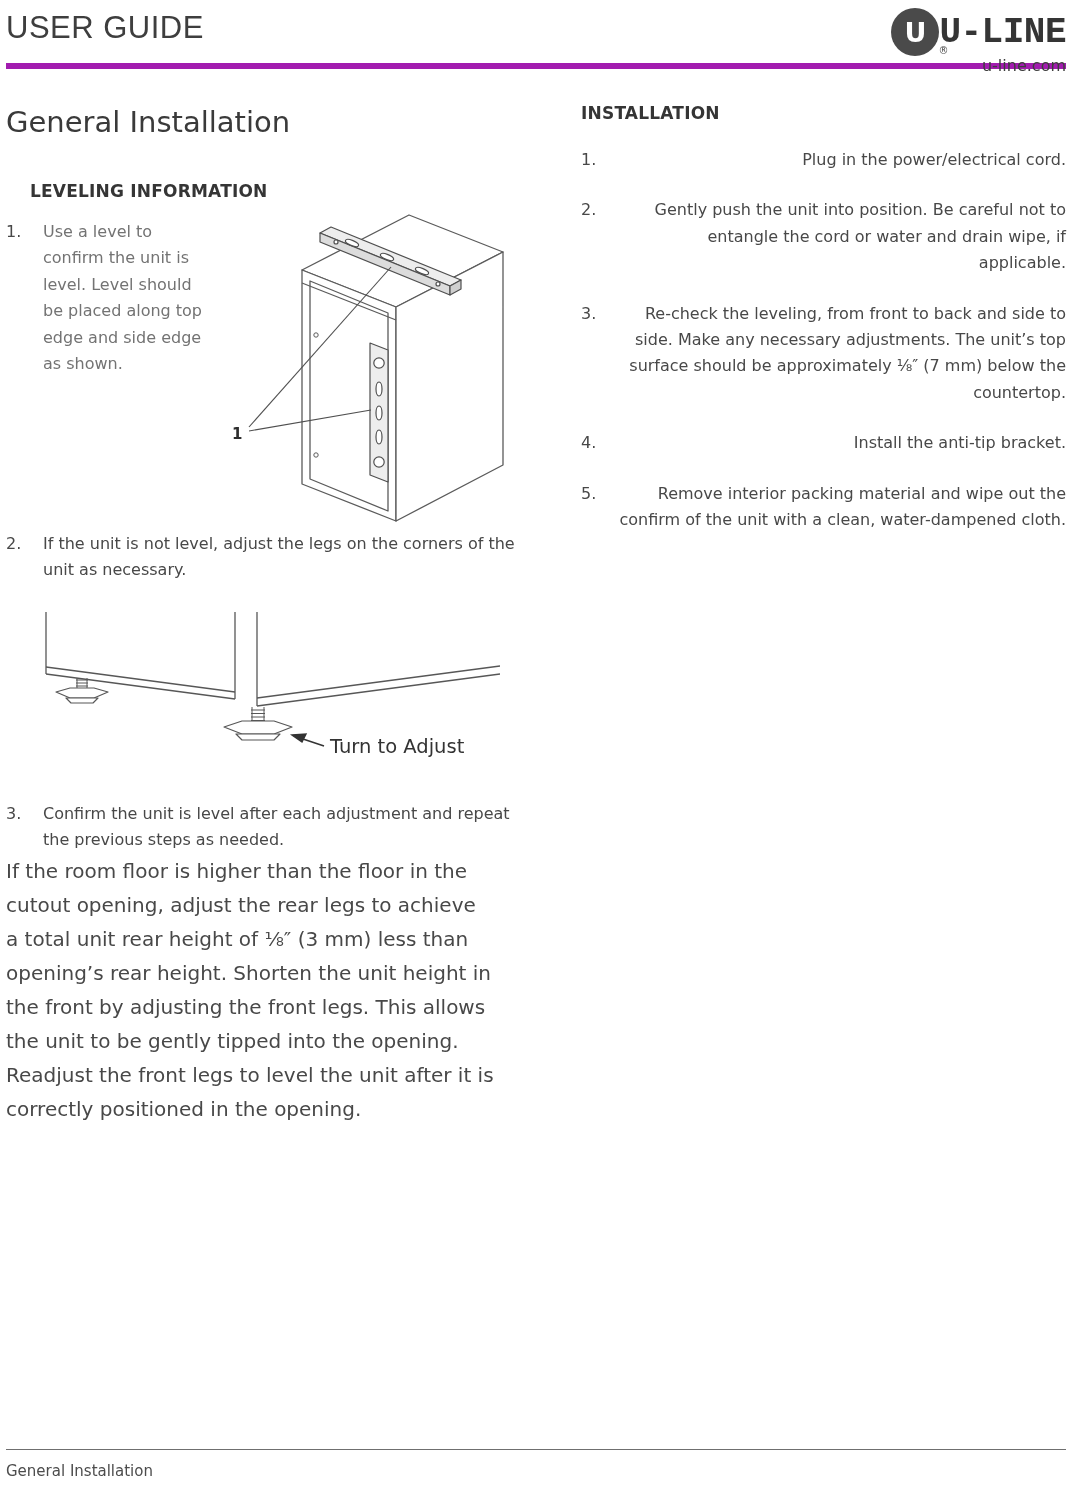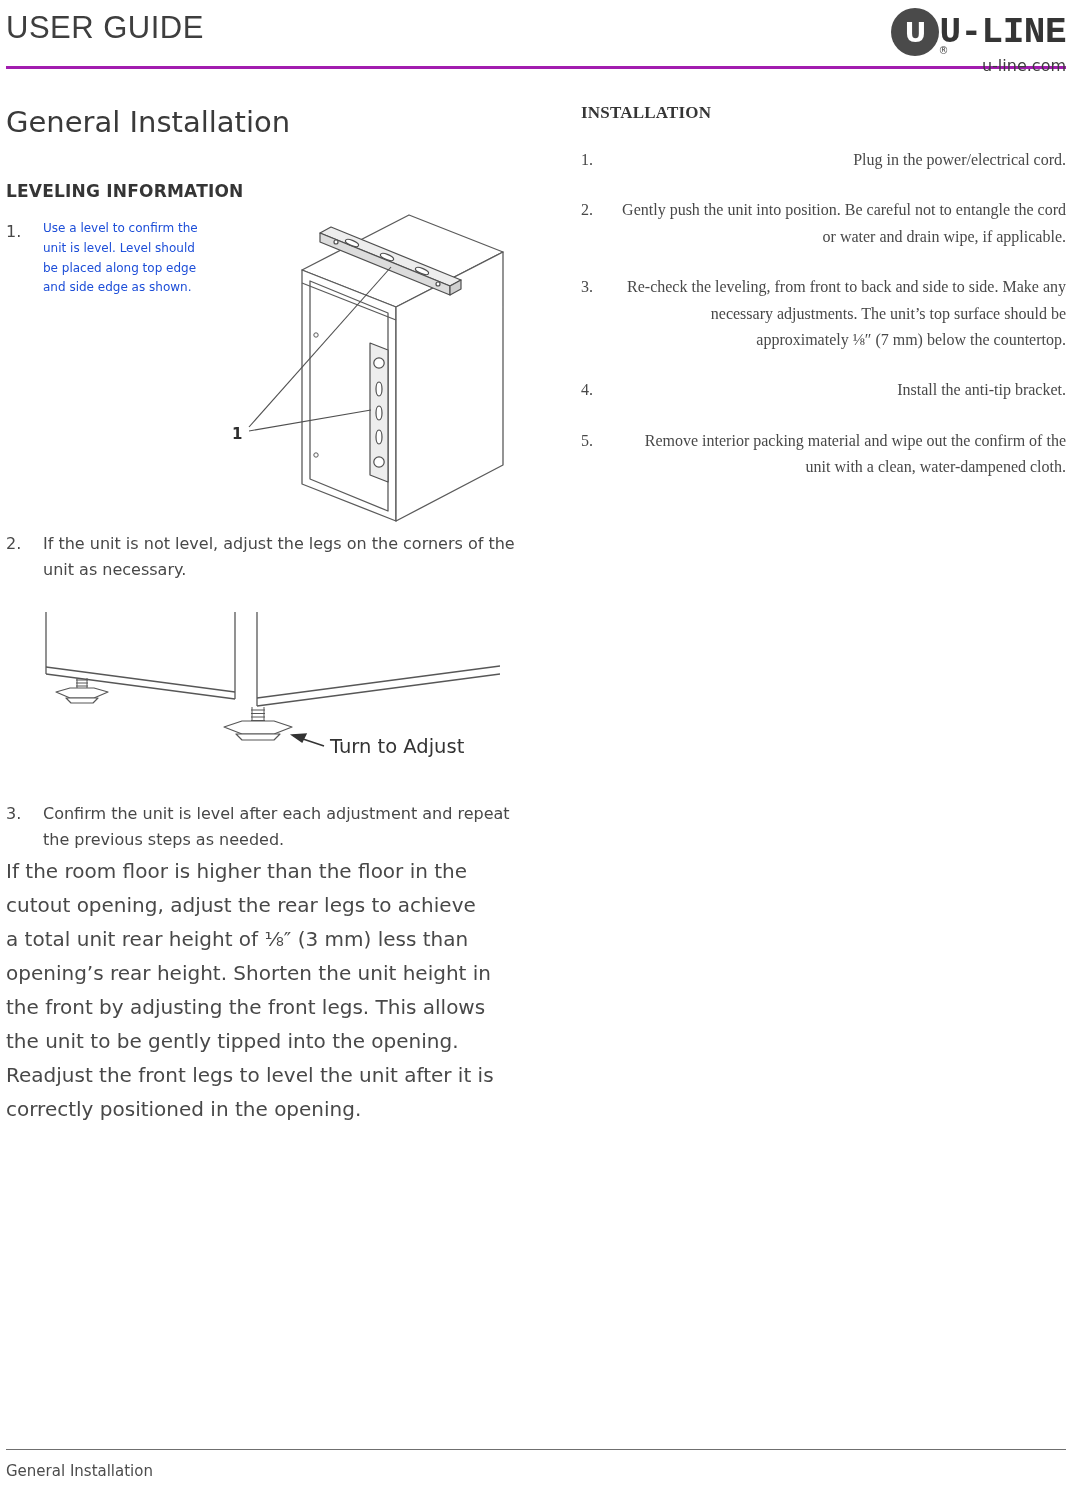--- a/index.html
+++ b/index.html
@@ -7,21 +7,21 @@
   body {
     width:1080px; height:1494px; position:relative; overflow:hidden;
     font-family:"DejaVu Sans","Liberation Sans",sans-serif;
     color:#454545;
   }
   .page { width:1080px; height:1494px; position:relative; padding:0 14px 0 6px; }
 
   
   .header {
     display:flex; justify-content:space-between; align-items:flex-start;
-    padding-top:8px; height:69px; border-bottom:3px solid #a21caf;
+    padding-top:8px; height:69px; border-bottom:6px solid #a21caf;
   }
   .doc-title {
     font-family:"Liberation Sans","DejaVu Sans",sans-serif;
     font-size:31px; font-weight:400; letter-spacing:0.5px; color:#3e3e3e; padding-top:2px;
   }
   .logo { display:flex; flex-direction:column; align-items:flex-end; }
   .logo-row { display:flex; align-items:center; position:relative; }
   .logo-mark {
     width:48px; height:48px; border-radius:50%; background:#4a4a4a;
     color:#ffffff; font-weight:700; font-size:27px;
@@ -29,34 +29,34 @@
   }
   .logo-reg { position:absolute; left:47px; top:37px; font-size:10px; color:#4a4a4a; }
   .logo-word {
     font-size:36px; font-weight:800; color:#353535; letter-spacing:-0.5px; font-family:Liberation Mono, monospace;
   }
   .logo-site { font-size:16px; color:#3d3d3d; margin-top:0px;text-align:center; }
 
   
   .columns { display:flex; padding-top:26px; }
   .col-left { width:510px; margin-right:65px; flex-shrink:0; }
-  .col-right { width:486px;font-family:Liberation Serif, serif; }
+  .col-right { width:486px; }
 
   .page-title { font-size:29px; font-weight:400; color:#3a3a3a; margin-top:10px; margin-bottom:42px; }
   .h2 { font-size:17px; font-weight:700; color:#353535; letter-spacing:0.2px; }
-  .h2.leveling { margin-bottom:18px; }
+  .h2.leveling { margin-bottom:18px;margin-left:24px; }
   .h2.install { margin-top:8px; margin-bottom:24px; }
   .h2.tip { margin-top:32px; margin-bottom:26px; }
 
   .oitem { display:flex; font-size:16px; line-height:1.65; color:#484848; }
   .oitem .num { width:37px; flex-shrink:0; }
   .oitem .txt { flex:1; }
 
   .row1 { display:flex; align-items:flex-start; }
-  .row1 .txt1 { width:168px; font-size:12px; line-height:1.65; color:#1d4ed8; }
+  .row1 .txt1 { width:168px; font-size:16px; line-height:1.65; color:#737373; }
   .row1 .fig1 { margin-left:auto; margin-top:-16px; }
 
   .item2 { margin-top:6px; }
   .fig2wrap { margin:26px 0 0 30px; }
   .item3 { margin-top:32px; }
 
   .tip-text { font-size:20px; line-height:1.7; color:#484848; max-width:488px; }
 
   .col-right .oitem { margin-bottom:24px; }
   .col-right .oitem .txt { max-width:448px;text-align:right; }

